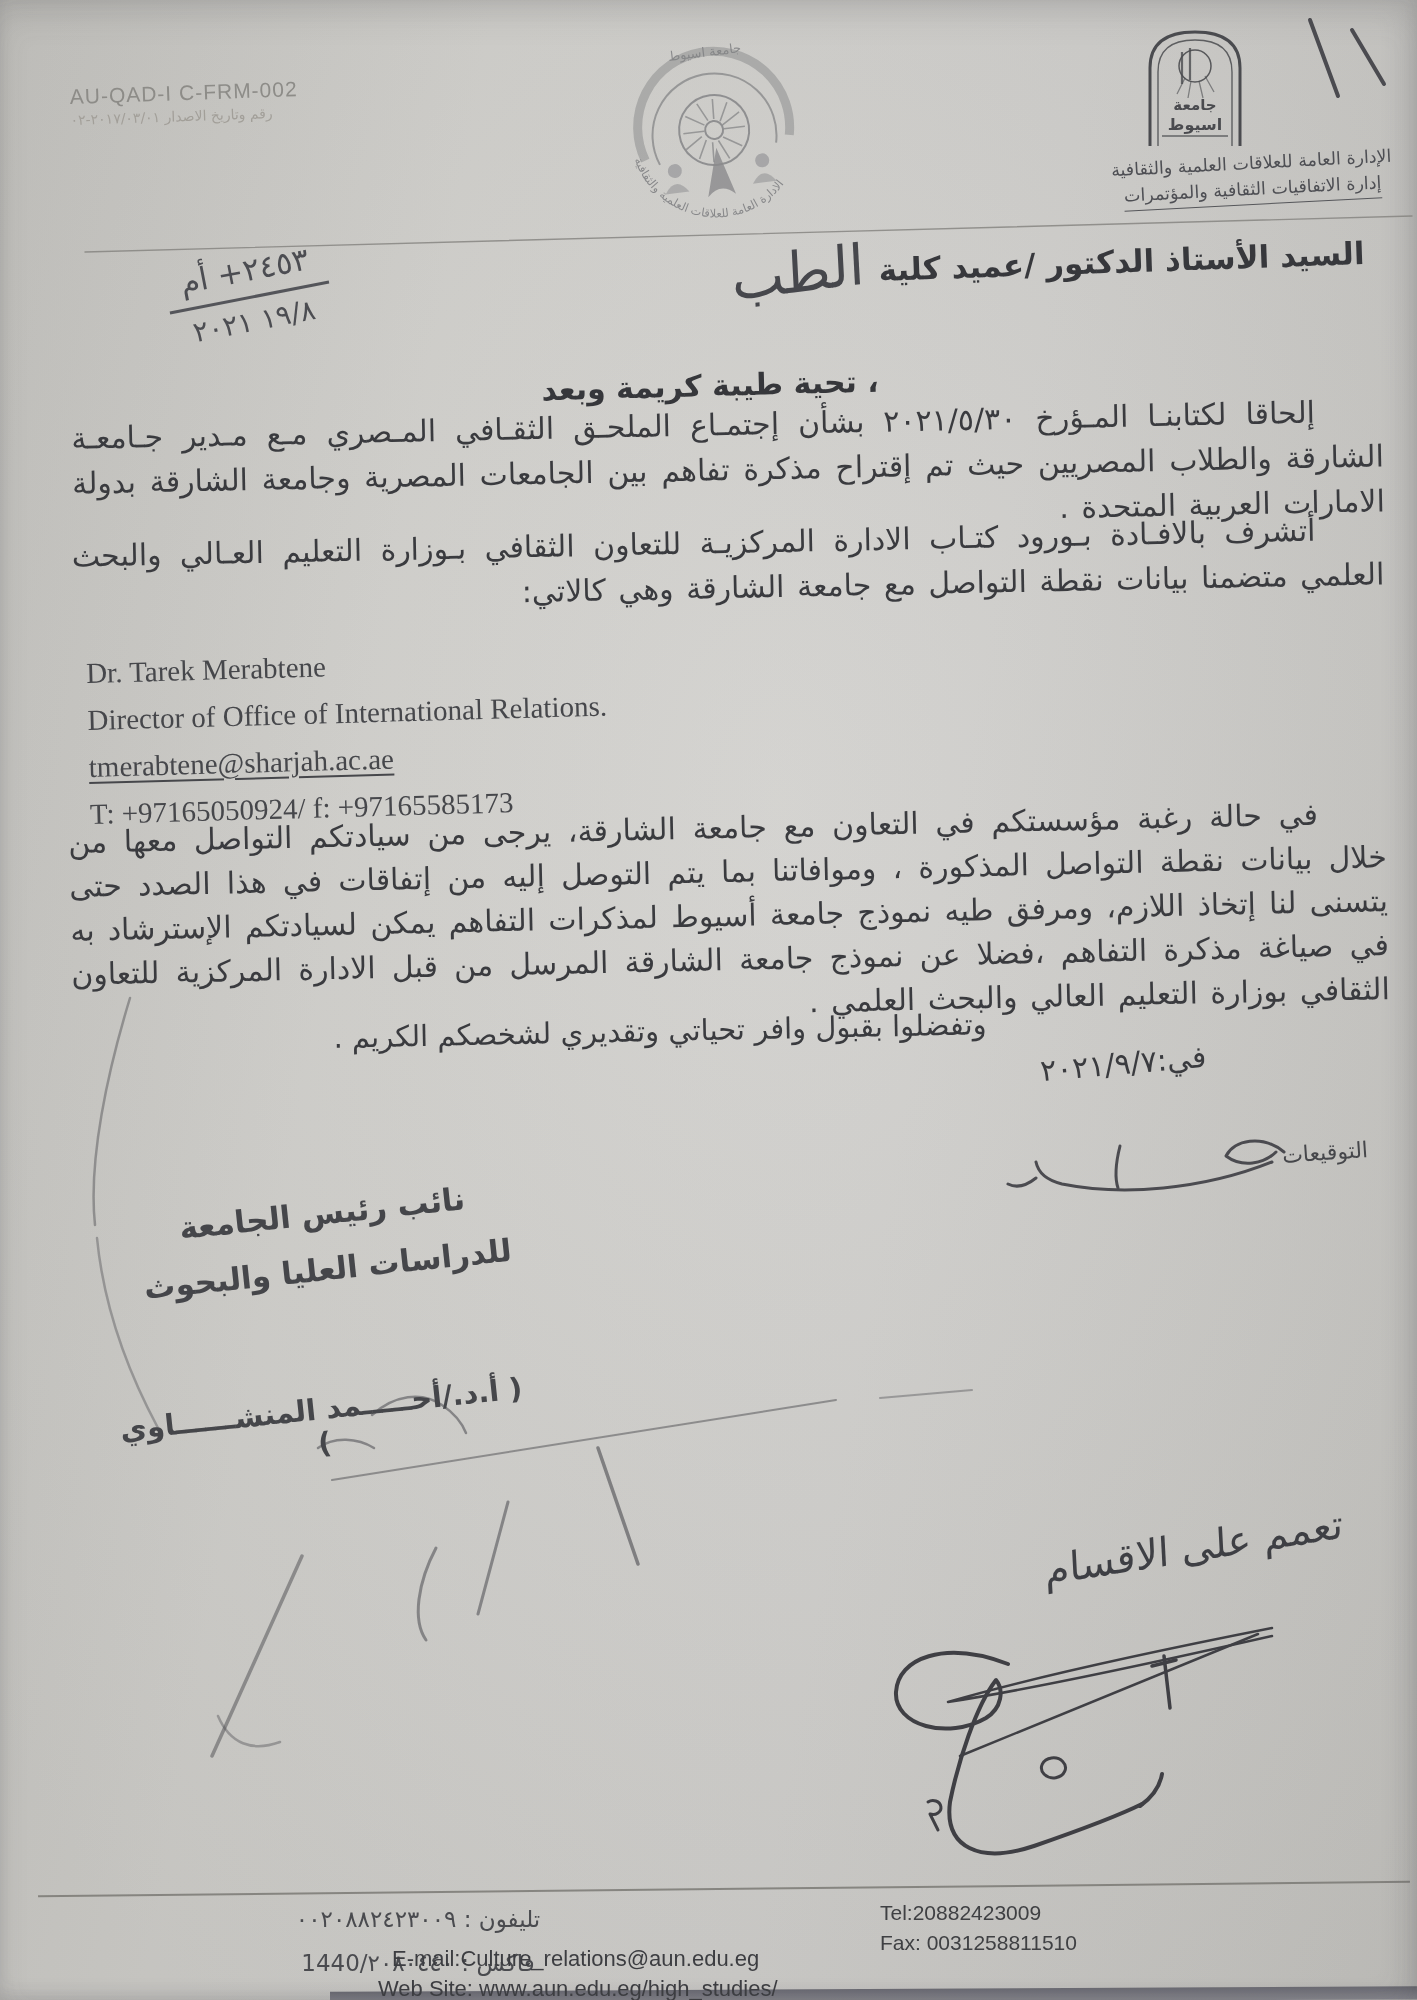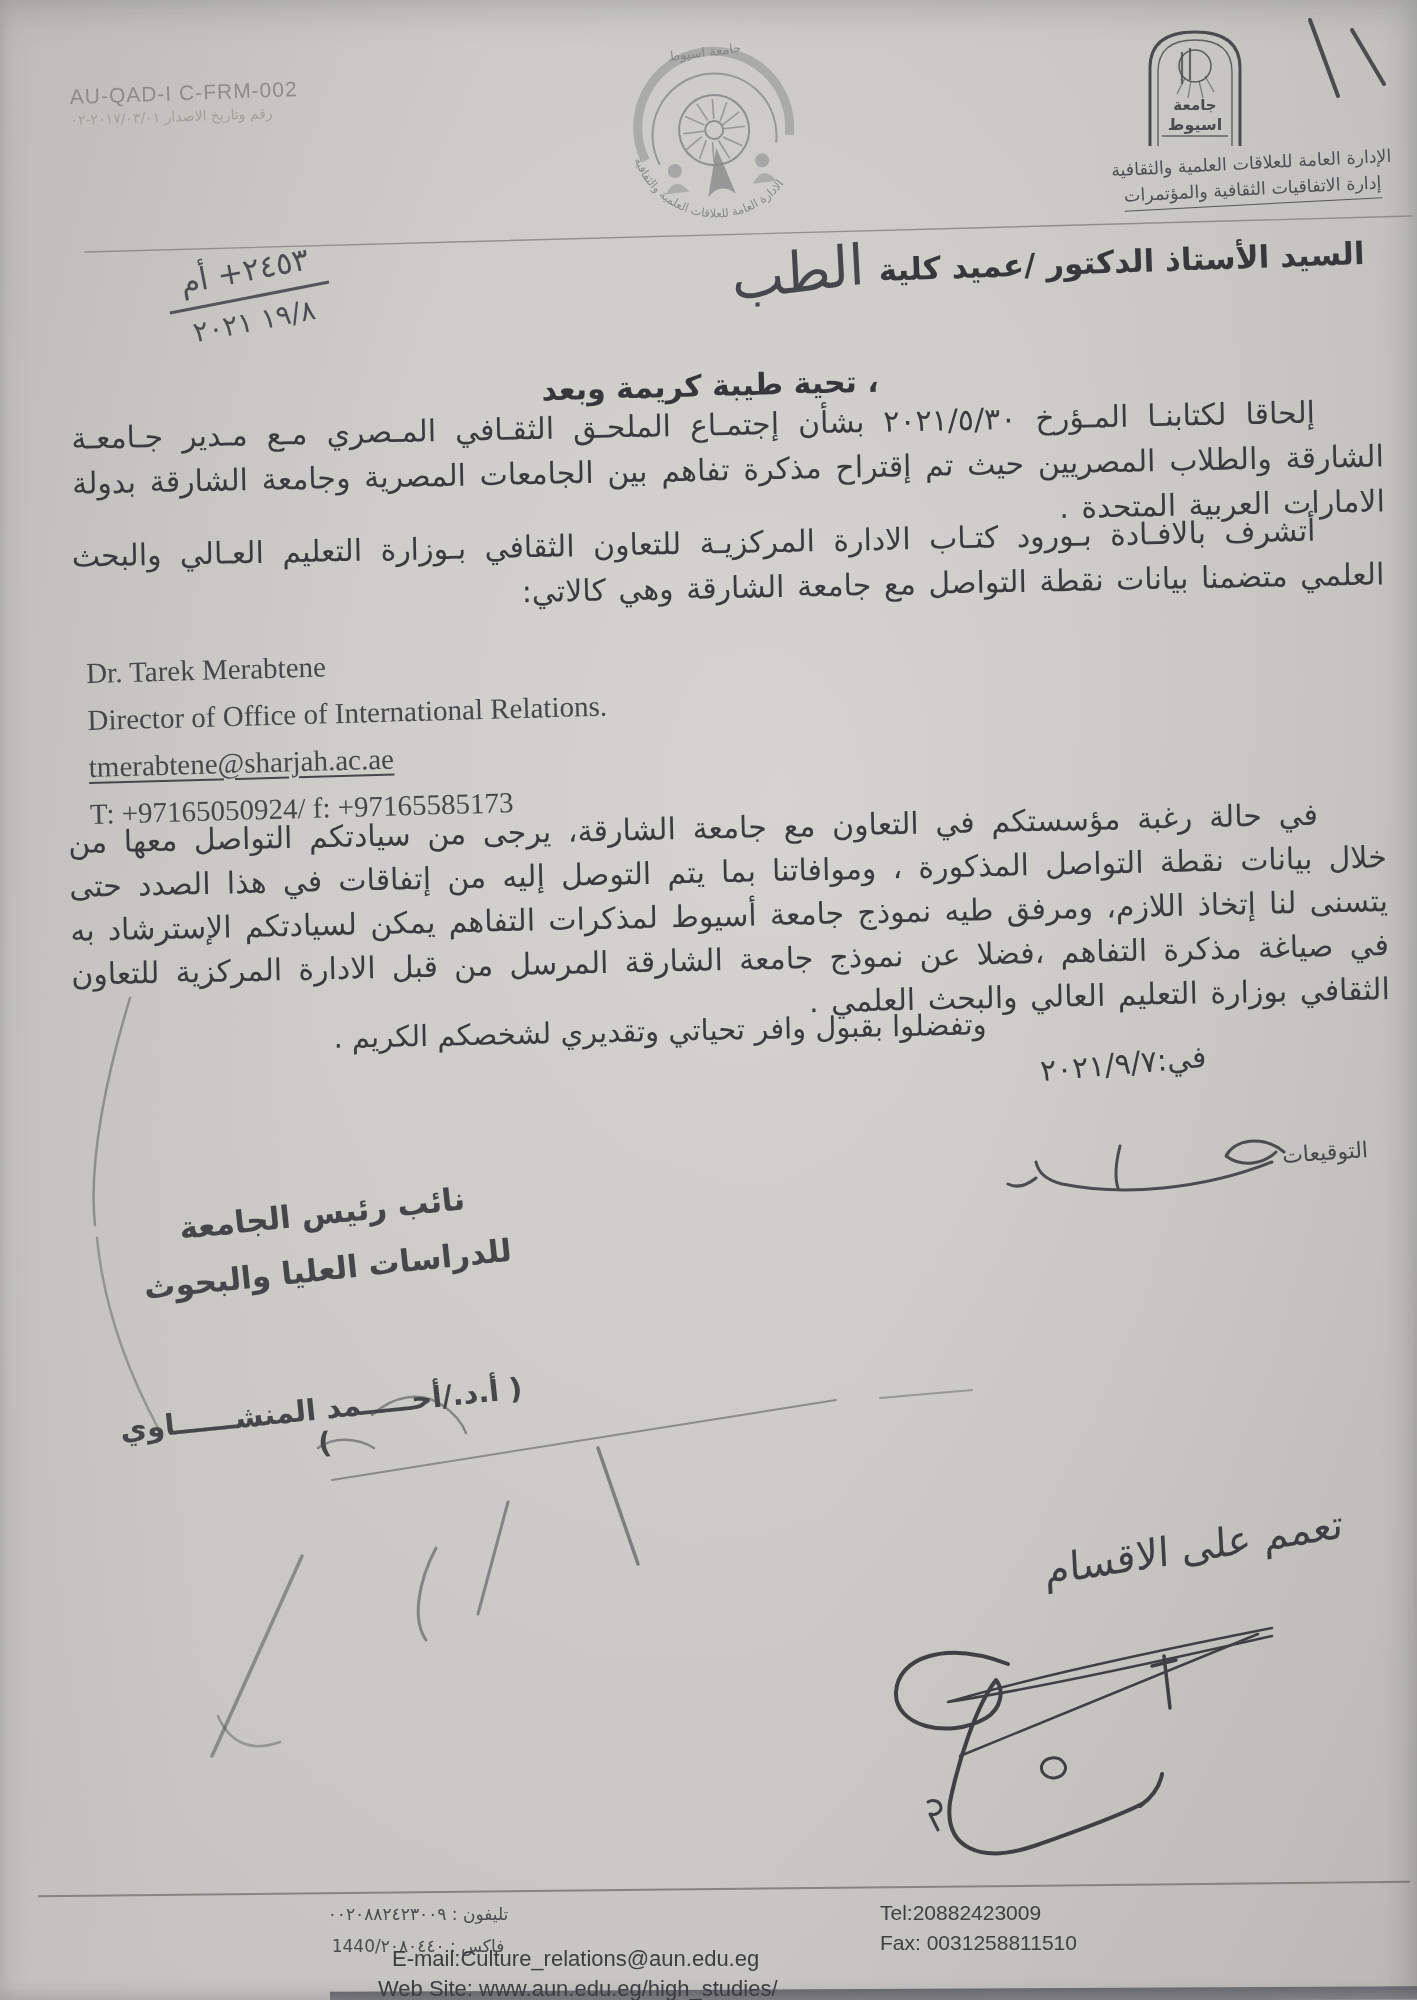--- a/index.html
+++ b/index.html
@@ -49,21 +49,21 @@
   
   .siglabel{left:1282px;top:1140px;font-size:22px;direction:rtl;transform:rotate(-4deg);color:#46474b;}
   .vp{left:140px;top:1186px;width:370px;text-align:center;direction:rtl;font-size:31px;font-weight:700;
       line-height:1.8;transform:rotate(-6deg);color:#45464a;}
   .vpname{left:118px;top:1392px;width:410px;text-align:center;direction:rtl;font-size:29px;font-weight:700;
       transform:rotate(-6deg);color:#45464a;letter-spacing:1px;}
   .circnote{left:995px;top:1528px;width:350px;direction:rtl;font-size:40px;transform:rotate(-9deg) skewX(-6deg);
       color:#3e3f44;}
   
   .f-line{left:38px;top:1888px;width:1372px;height:1.5px;background:#75746f;transform:rotate(-0.6deg);opacity:.8;}
-  .f-ar{left:250px;top:1898px;width:336px;direction:rtl;font-size:17px;color:#4a4b4f;line-height:1.9;text-align:center;}
+  .f-ar{left:250px;top:1898px;width:336px;direction:rtl;font-size:23px;color:#4a4b4f;line-height:1.9;text-align:center;}
   .f-en{left:880px;top:1898px;font-family:"Liberation Sans",sans-serif;font-size:21px;color:#3f4043;line-height:1.45;}
   .f-en .tel{}
   .f-email{left:392px;top:1946px;font-family:"Liberation Sans",sans-serif;font-size:22px;color:#3c3d41;}
   .f-web{left:378px;top:1976px;font-family:"Liberation Sans",sans-serif;font-size:22px;color:#3c3d41;}
   .f-strip{left:330px;top:1989px;width:1087px;height:13px;background:linear-gradient(#5c5c66,#84848c);
       transform:rotate(-0.3deg);opacity:.85;}
 </style>
 </head>
 <body>
 

